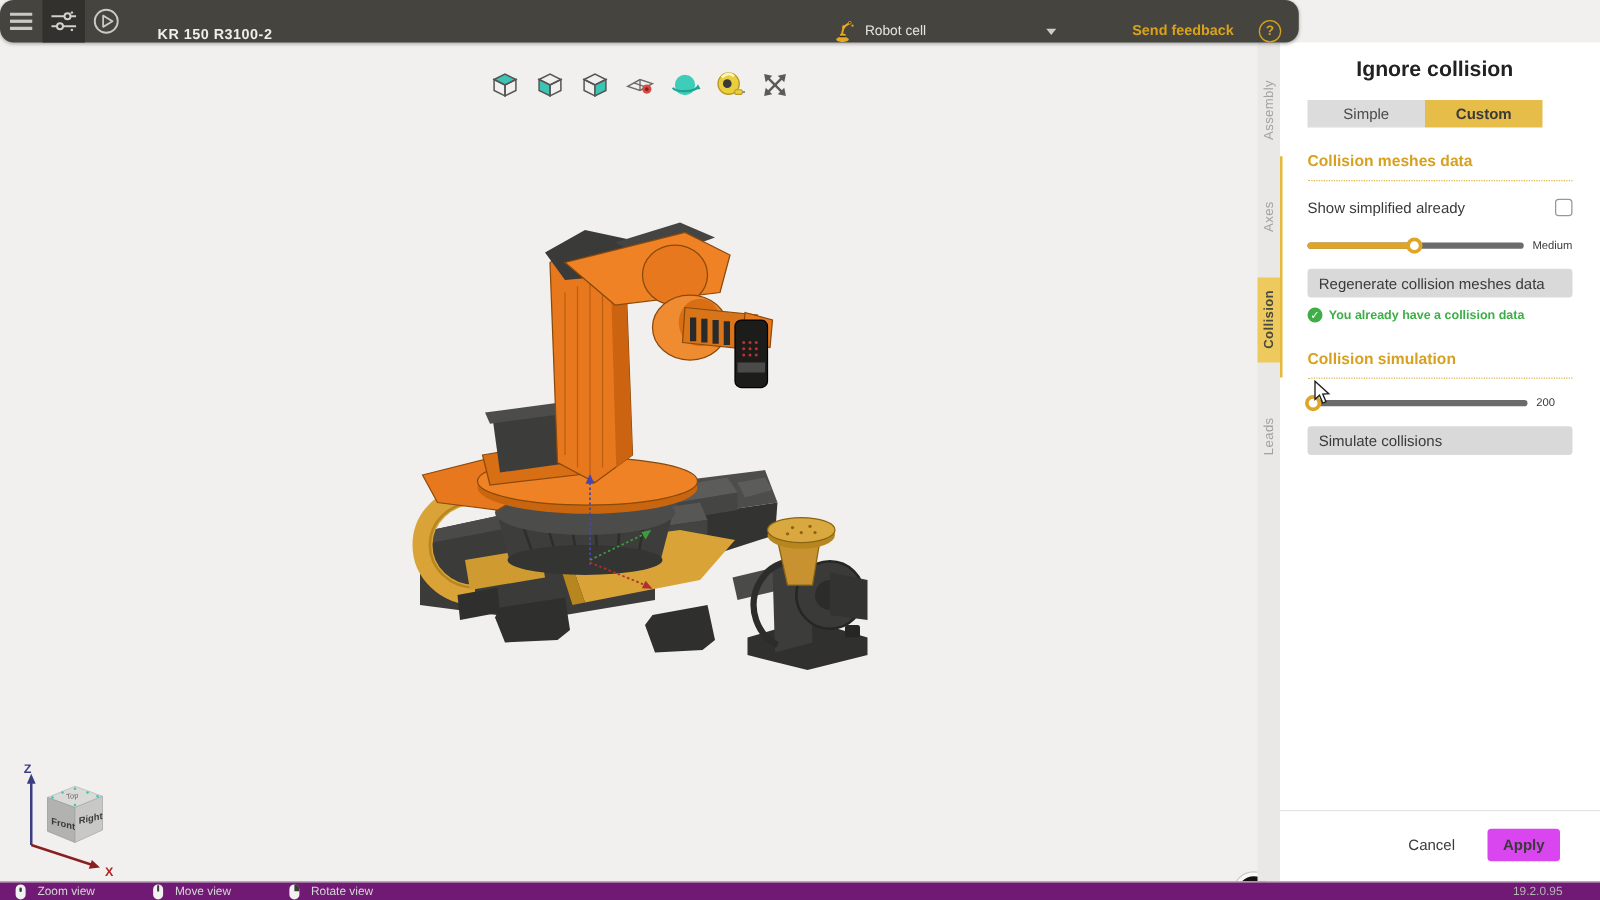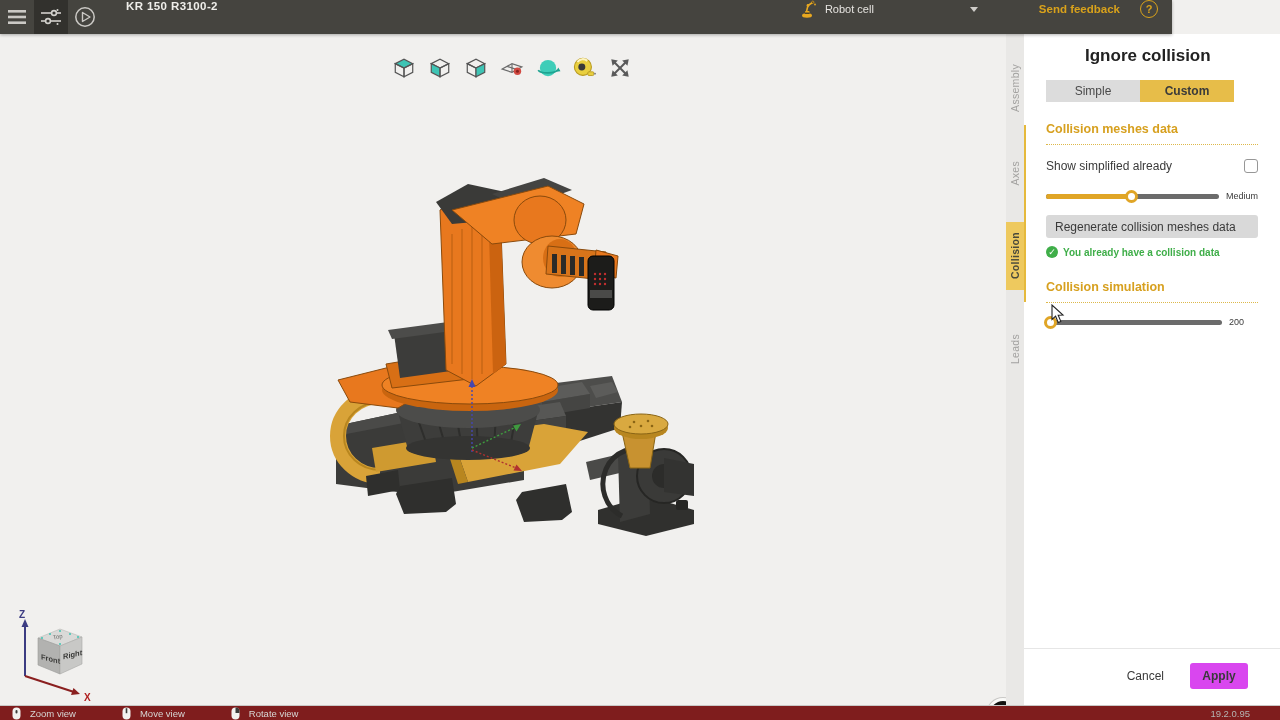--- a/index.html
+++ b/index.html
@@ -1,22 +1,22 @@
 <!DOCTYPE html>
 <html><head>
 <meta charset="utf-8">
 <style>
   * { margin:0; padding:0; box-sizing:border-box; }
   html,body { width:1280px; height:720px; overflow:hidden; }
   body { font-family:"Liberation Sans", sans-serif; background:#f1f0ee; position:relative; }
 
   
-  .topbar { position:absolute; left:0; top:0; width:1172px; height:34px;
-            background:#45443f; display:flex; align-items:flex-start; z-index:30;
-            box-shadow:0 1px 3px rgba(0,0,0,.3); }
+  .topbar { position:absolute; left:0; top:0; width:1039px; height:34px;
+            background:#45443f; display:flex; align-items:flex-end; z-index:30;
+            box-shadow:0 1px 3px rgba(0,0,0,.3);border-radius:11px; }
   .tb-btn { width:34px; height:34px; display:flex; align-items:center; justify-content:center;
             background:transparent; border:none; cursor:pointer; }
   .tb-btn.active { background:#32312d; }
   .tb-title { color:#efeeea; font-size:11.5px; font-weight:bold; letter-spacing:.4px; margin-left:24px; }
   .tb-right { margin-left:auto; display:flex; align-items:center; gap:14px; padding-right:14px; }
   .tb-project { display:flex; align-items:center; gap:8px; cursor:pointer; }
   .tb-project-label { color:#e6e4e0; font-size:11px; }
   .chevron-down { width:0; height:0; border-left:4px solid transparent; border-right:4px solid transparent;
                   border-top:5px solid #cfcdc9; margin-left:88px; }
   .send-feedback { color:#d9a21b; font-size:11.5px; font-weight:bold; background:none; border:none;
@@ -79,21 +79,21 @@
   .check-ic { width:12px; height:12px; border-radius:50%; background:#3fae49; color:#fff; font-size:9px;
               display:flex; align-items:center; justify-content:center; }
 
   .panel-footer { position:absolute; left:0; bottom:16px; width:256px; border-top:1px solid #e6e6e6;
                   padding:14px 32px 0 0; display:flex; justify-content:flex-end; align-items:center; gap:26px; }
   .cancel-btn { background:none; border:none; font-size:12px; color:#3a3a3a; cursor:pointer; font-family:inherit; }
   .apply-btn { width:58px; height:26px; background:#d946ef; border:none; border-radius:3px;
                font-size:12px; color:#3a3a3a; font-weight:bold; cursor:pointer; font-family:inherit; }
 
   
-  .statusbar { position:absolute; left:0; top:705px; width:1280px; height:15px; background:#7f1d1d;
+  .statusbar { position:absolute; left:0; top:705px; width:1280px; height:15px; background:#701a75;
                border-top:1px solid #c9c8c6; display:flex; align-items:center; padding-left:12px; z-index:30; }
   .hint { display:flex; align-items:center; gap:9px; margin-right:46px; }
   .hint span { font-size:9.5px; color:#d6d6d4; }
   .sb-version { margin-left:auto; margin-right:30px; font-size:9.5px; color:#b4b4b2; }
 
   .cursor-pointer { position:absolute; left:1051px; top:304px; z-index:50; pointer-events:none; }
 </style>
 </head>
 <body>
 
@@ -404,20 +404,21 @@
     <h2 class="section-heading">Collision simulation</h2>
 
     <div class="slider-row">
       <div class="slider-track">
         <div class="slider-fill" style="width:2%;"></div>
         <div class="slider-handle" style="left:2%;"></div>
       </div>
       <span class="slider-label">200</span>
     </div>
 
+    <button class="gray-btn">Simulate collisions</button>
   </div>
 
   <div class="panel-footer">
     <button class="cancel-btn">Cancel</button>
     <button class="apply-btn">Apply</button>
   </div>
 </aside>
 
 <footer class="statusbar">
   <div class="hint">

